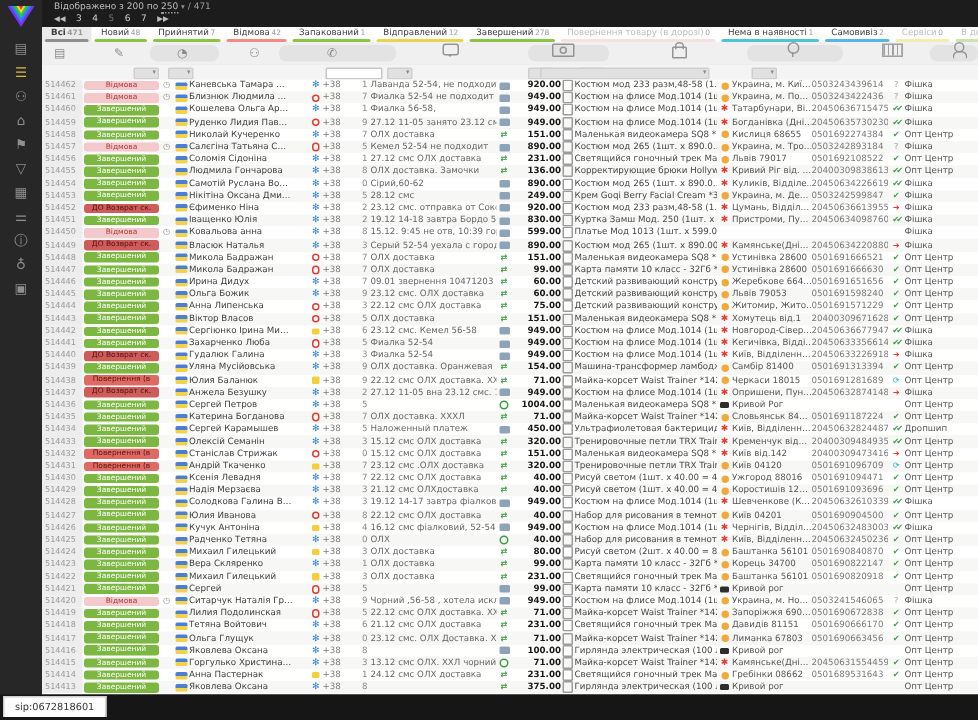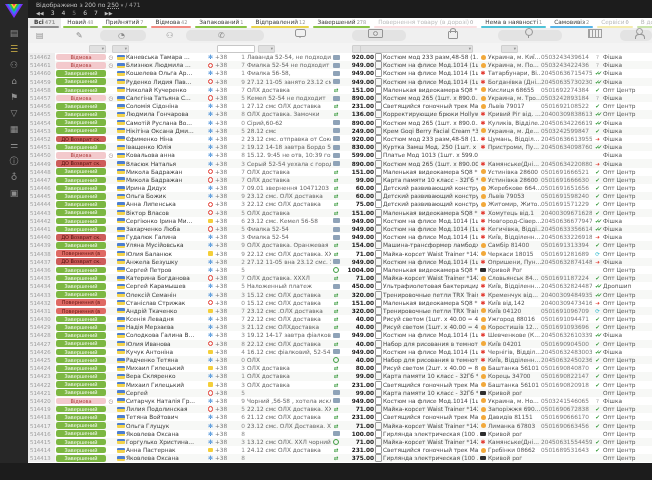--- a/index.html
+++ b/index.html
@@ -1874,14 +1874,17 @@
         <div class="c-del">
           <span class="del-t"></span>
         </div>
         <div class="c-city">Кривой рог</div>
         <div class="c-ttn"></div>
         <div class="c-trk"></div>
         <div class="c-mgr">Опт Центр</div>
       </div>
     </div>
 
+  <div id="footer">
+    <div id="sip">sip:0672818601</div>
+  </div>
 
 </div>
 
 </body></html>

